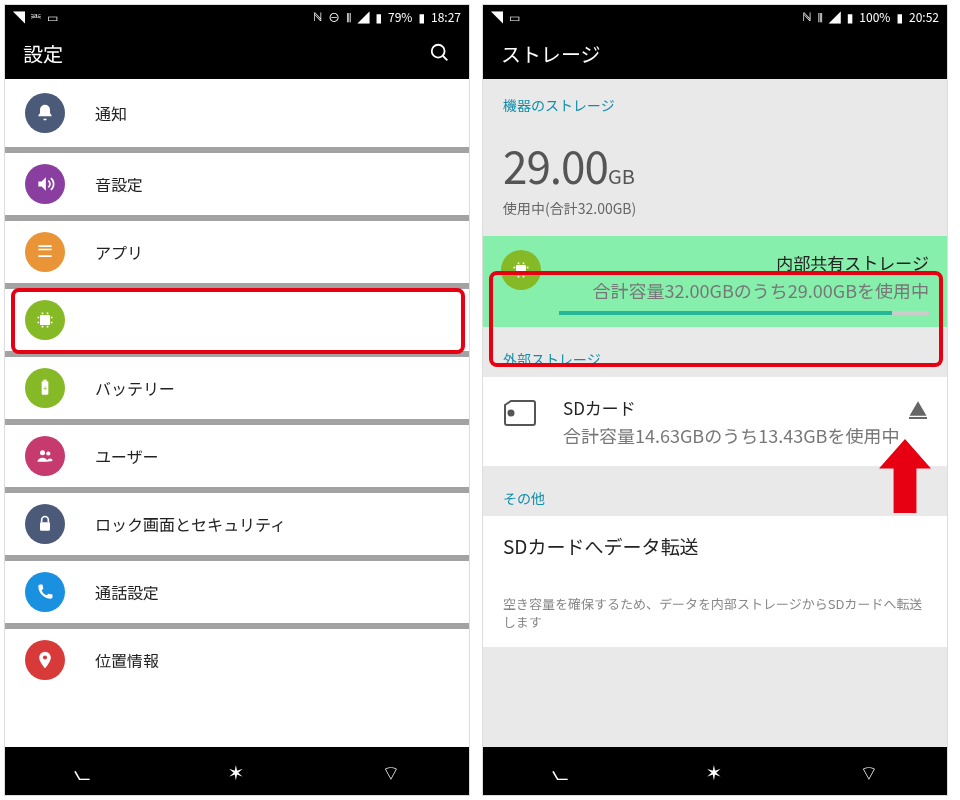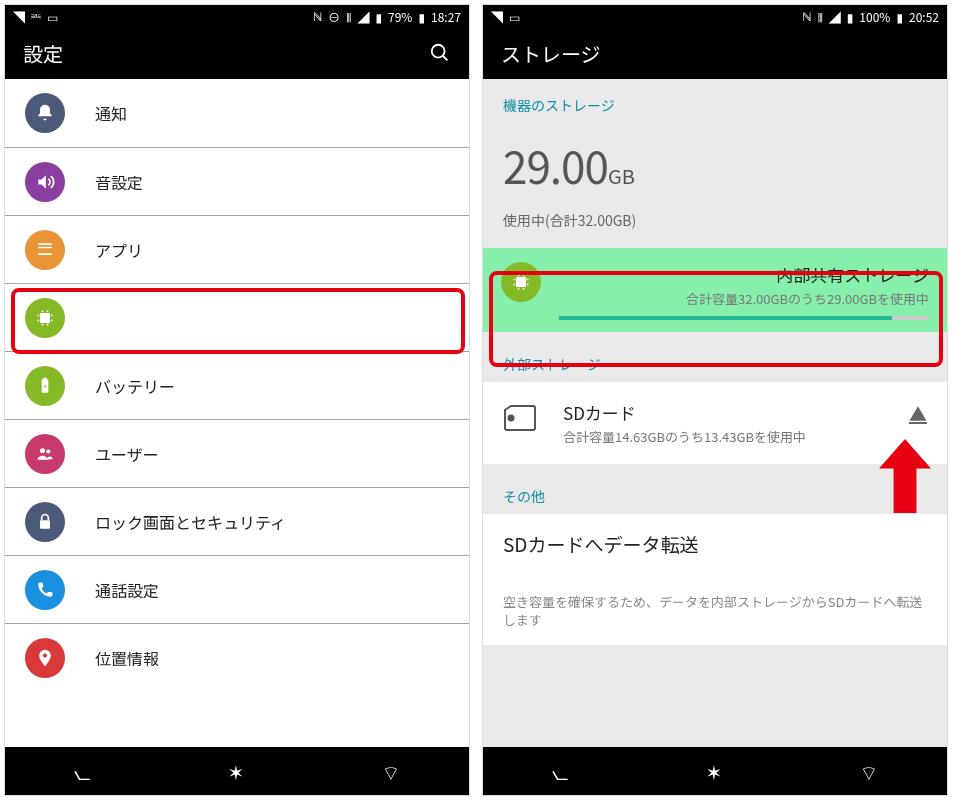--- a/index.html
+++ b/index.html
@@ -4,36 +4,36 @@
   <style>
     * { margin:0; padding:0; box-sizing:border-box; font-family:"Hiragino Kaku Gothic ProN","Noto Sans JP",sans-serif; }
     body { background:#fff; display:flex; gap:12px; padding:4px; width:960px; }
     .phone { width:466px; height:792px; background:#fff; display:flex; flex-direction:column; border:1px solid #ddd; }
     .status-bar { height:22px; background:#000; color:#fff; display:flex; justify-content:space-between; align-items:center; padding:0 8px; font-size:12px; }
     .status-left, .status-right { display:flex; align-items:center; gap:6px; }
     .hdr { height:52px; background:#000; color:#fff; display:flex; align-items:center; justify-content:space-between; padding:0 18px; font-size:20px;gap:19px; }
     .content { flex:1; background:#fff; overflow:hidden; position:relative; }
     .content.grey { background:#e9e9e9; }
     .row { display:flex; align-items:center; height:68px; padding:0 20px; background:#fff; }
-    .row + .row { border-top:1px solid #a3a3a3; }
+    .row + .row { border-top:6px solid #a3a3a3; }
     .icon-circ { width:40px; height:40px; border-radius:50%; display:flex; align-items:center; justify-content:center; margin-right:30px; flex-shrink:0; }
     .row-label { font-size:16px; color:#222; }
     .highlight { border:4px solid #e60012; border-radius:8px; position:absolute; pointer-events:none; }
     .navbar { height:48px; background:#000; display:flex; align-items:center; justify-content:space-around; }
     .nav-ic { color:#fff; font-size:20px; }
     .sect-hdr { color:#0f8ea8; font-size:14px; padding:16px 20px 8px; }
     .big-store { padding:10px 20px 18px; }
     .big-num { font-size:44px; color:#555; font-weight:400; letter-spacing:-1px; }
     .big-unit { font-size:20px; color:#555; }
-    .sub { font-size:14px; color:#666; margin-top:13px; }
+    .sub { font-size:14px; color:#666; margin-top:1px; }
     .card { background:#86efac; padding:14px 18px 12px; display:flex; align-items:flex-start;text-align:right; }
     .card-ic { width:40px; height:40px; border-radius:50%; display:flex; align-items:center; justify-content:center; margin-right:18px; flex-shrink:0; }
     .card-body { flex:1; }
     .card-title { font-size:17px; color:#222; margin-bottom:2px; }
-    .card-sub { font-size:13px; color:#777; }
+    .card-sub { font-size:18px; color:#777; }
     .pbar { height:4px; background:#ccc; margin-top:8px; position:relative; }
     .pfill { height:100%; background:#26b79a; }
     .sd-row { background:#fff; padding:18px 20px; display:flex; align-items:flex-start; }
     .sd-ic { width:38px; height:30px; margin-right:22px; margin-top:4px; }
     .eject { margin-left:auto; color:#666; font-size:18px; }
     .transfer { background:#fff; padding:16px 20px; margin-top:18px; }
     .tr-title { font-size:19px; color:#222; margin-bottom:4px; }
     .tr-sub { font-size:13px; color:#888; line-height:1.4;margin-top:36px; }
     .arrow { position:absolute; width:52px; height:74px; background:#e60012; right:16px; top:360px; clip-path:polygon(50% 0,100% 40%,72% 40%,72% 100%,28% 100%,28% 40%,0 40%); }
     svg { display:block; }

